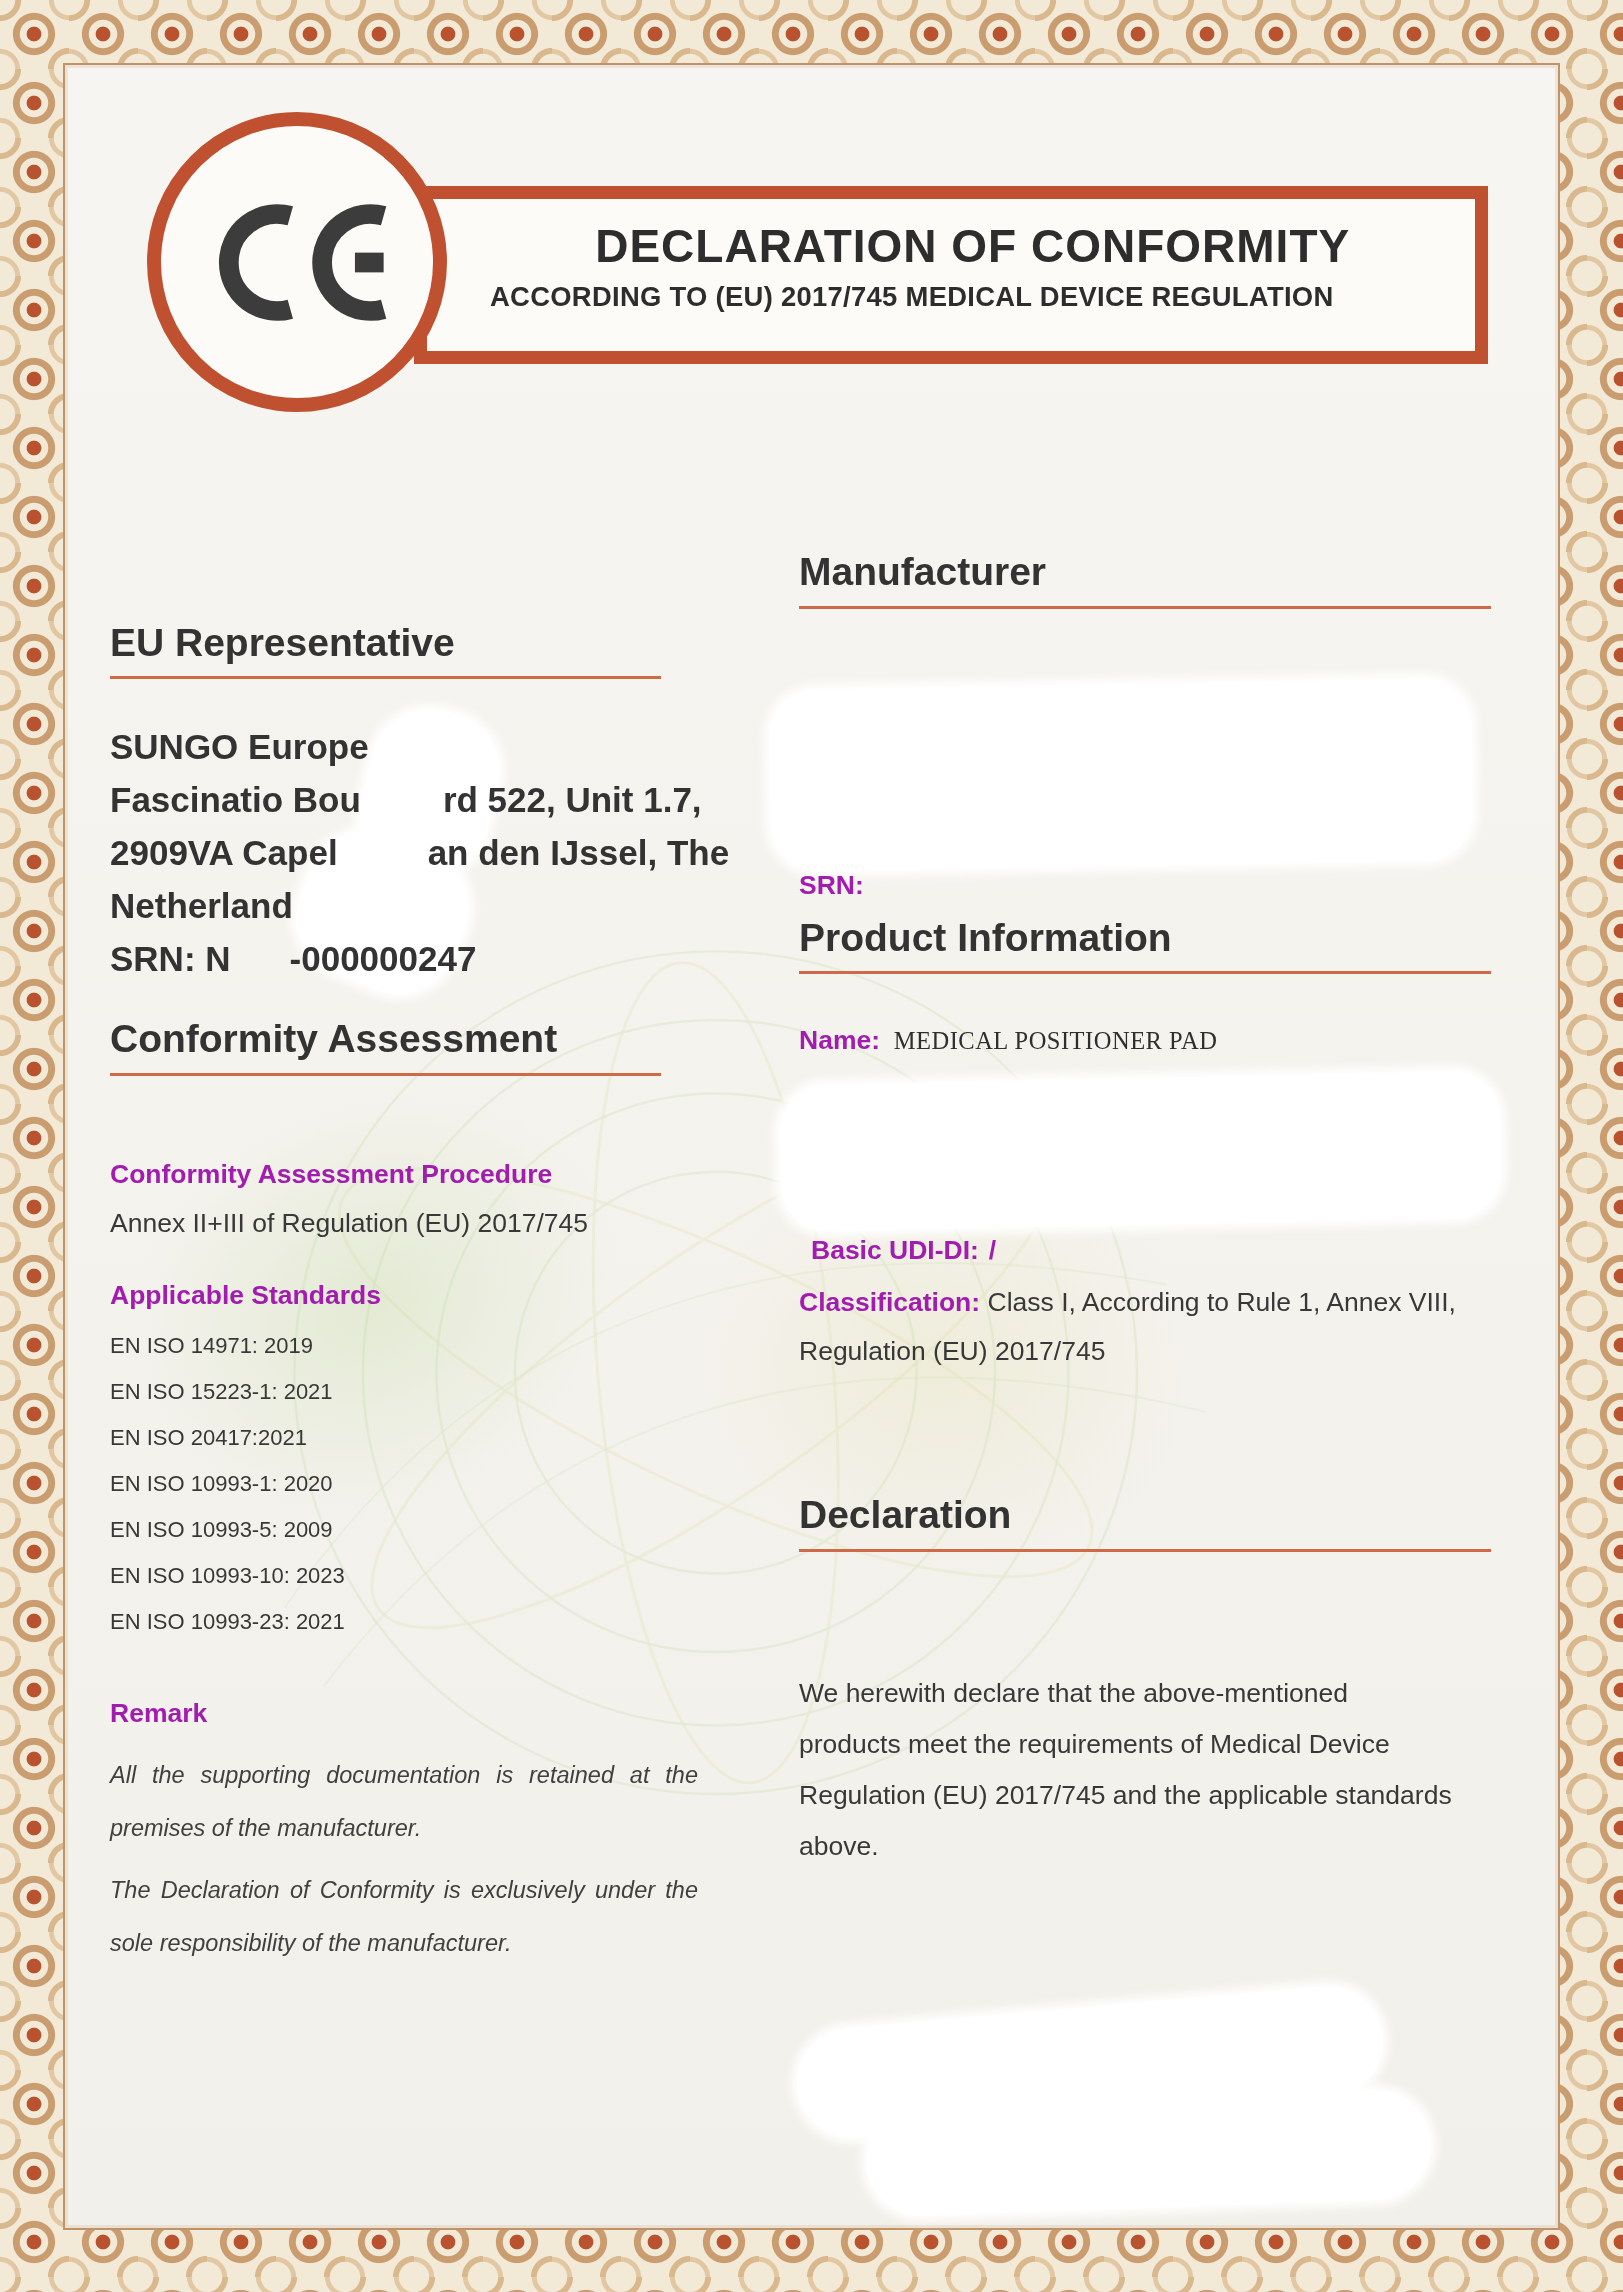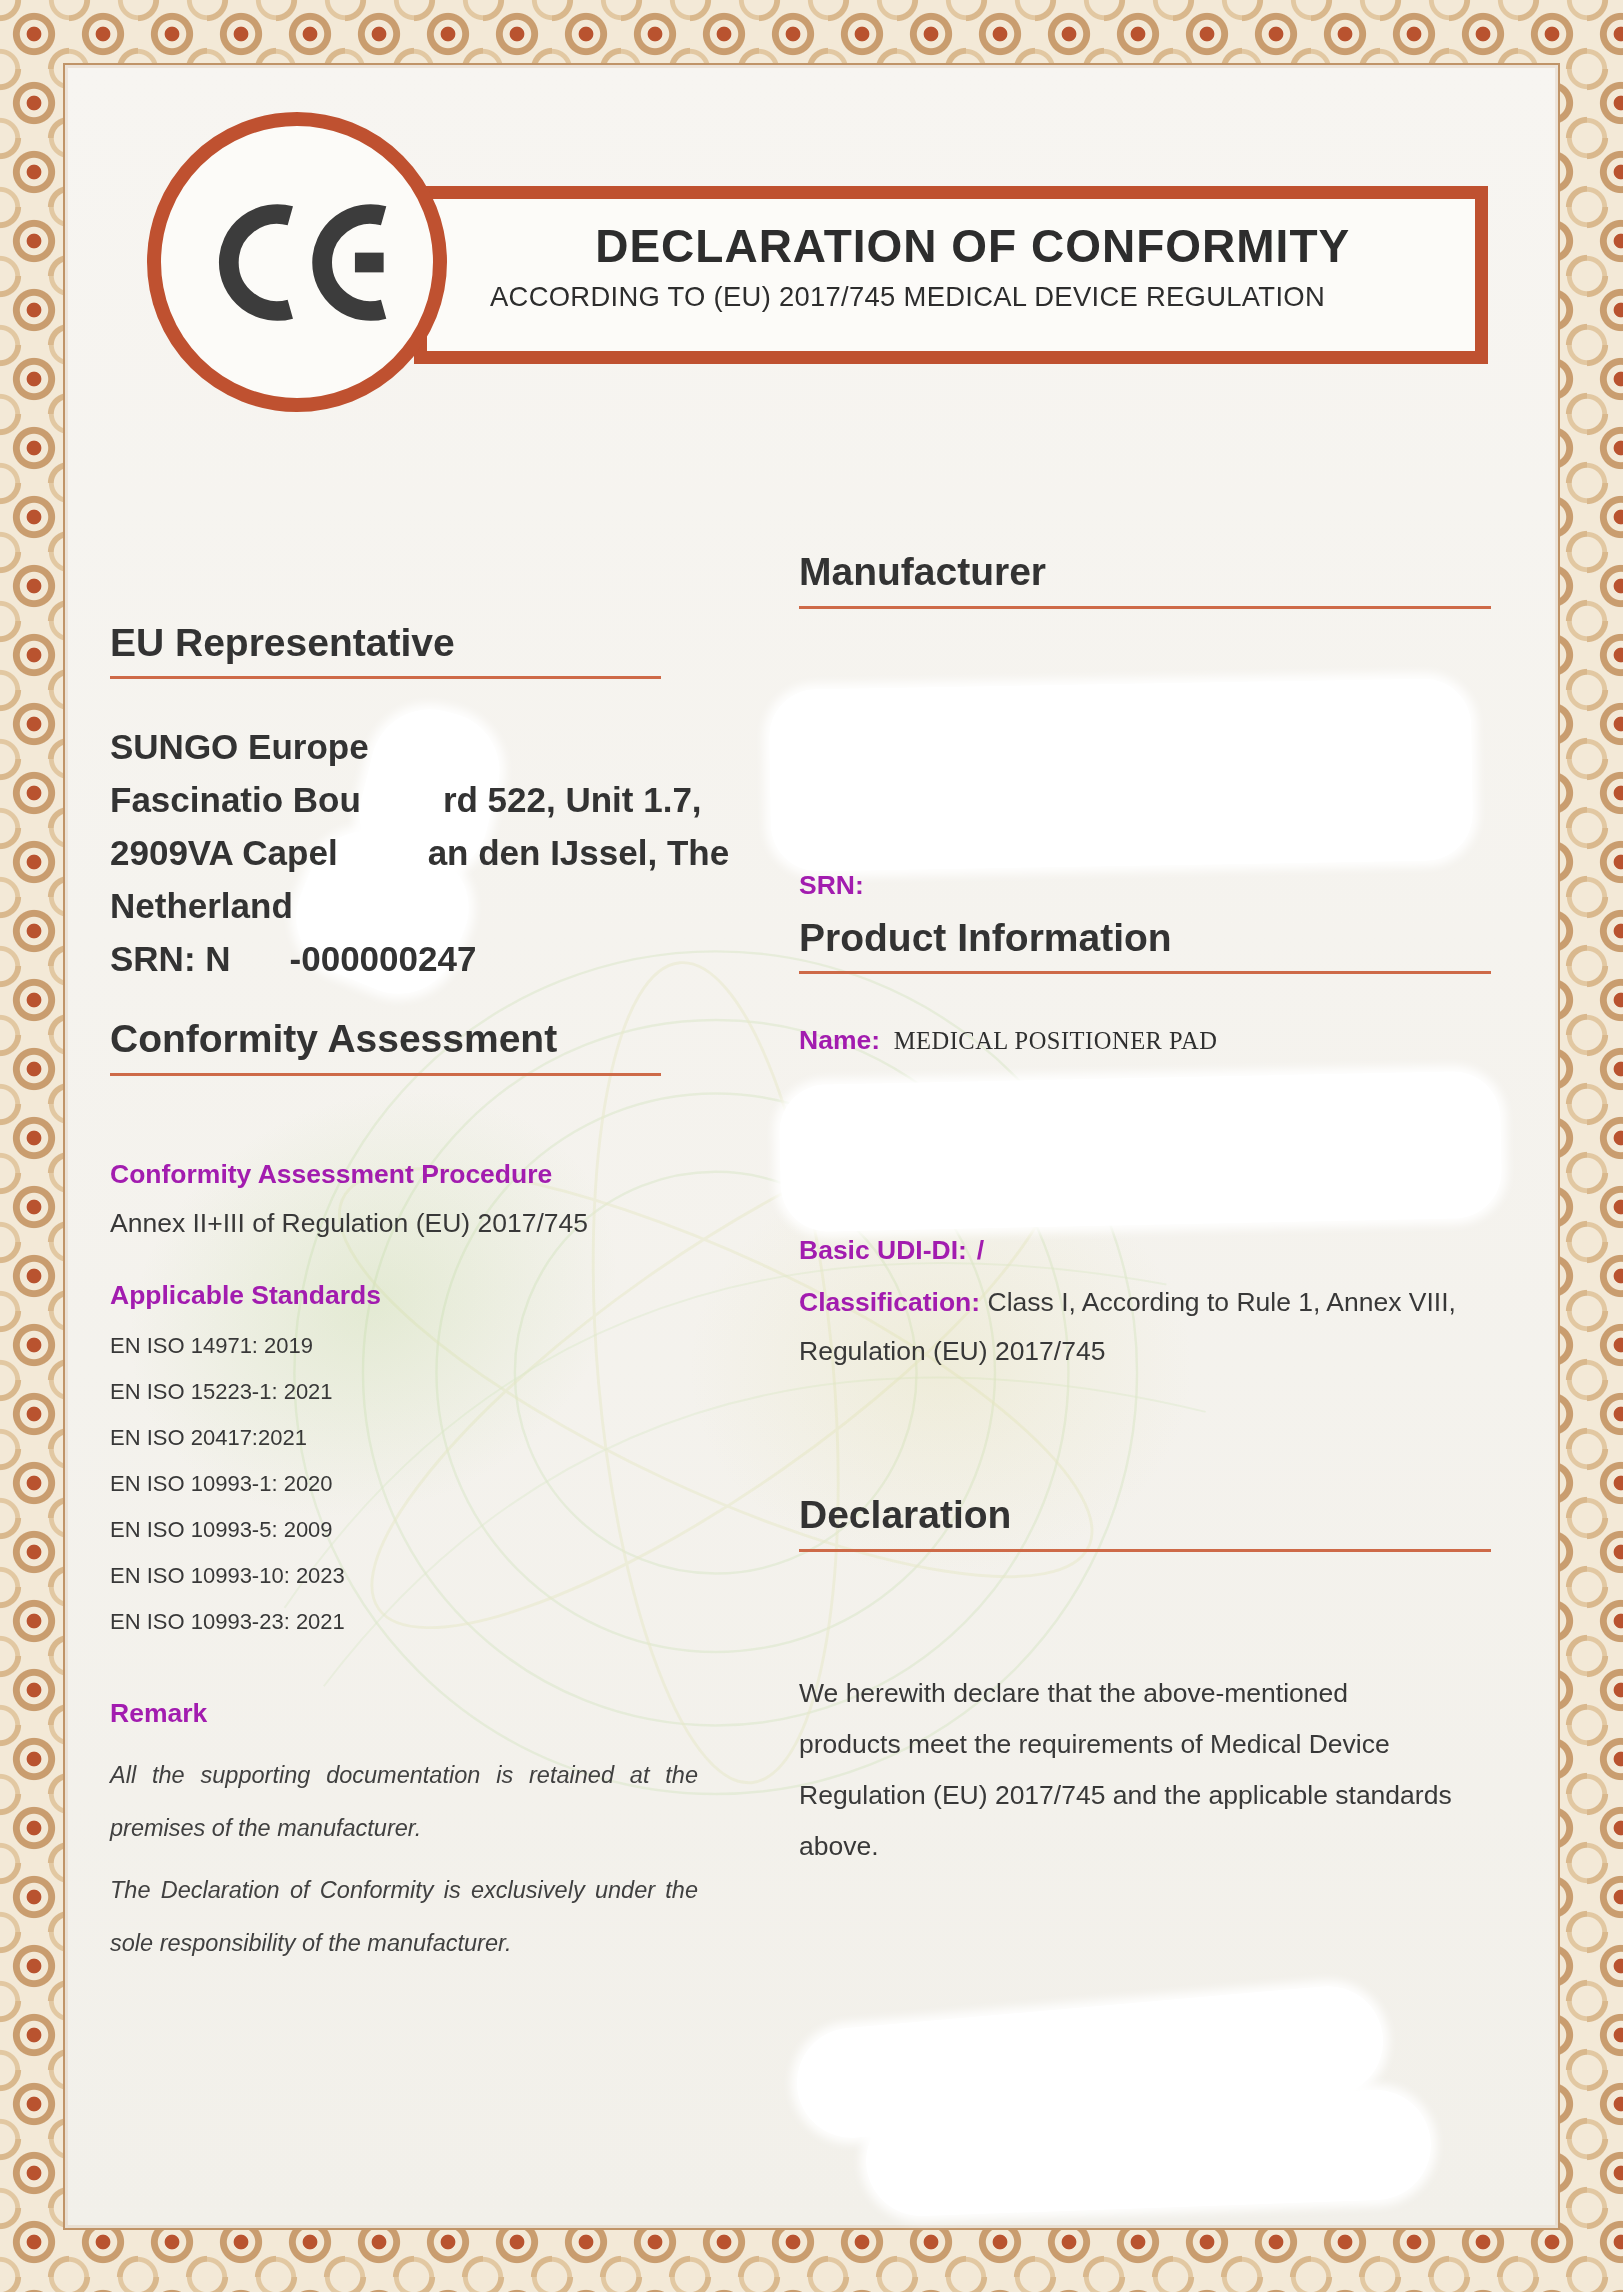--- a/index.html
+++ b/index.html
@@ -49,21 +49,21 @@
 
   
   .ce-circle { position:absolute; left:147px; top:112px; width:300px; height:300px;
                border-radius:50%; border:14.7px solid #bf5130; background:#fcfbf8; z-index:3;
                display:flex; align-items:center; justify-content:center; }
   .banner { position:absolute; left:414px; top:186px; width:1074px; height:178px;
             background:#fcfbf8; border:13.7px solid #bf5130; z-index:2; }
   .banner-inner { padding:19.6px 19.6px 0 63px; }
   .doc-title { font-size:46px; font-weight:bold; color:#2d2d2d; text-align:center;
                letter-spacing:1px; line-height:55px; }
-  .doc-subtitle { font-size:27.4px; font-weight:normal; color:#2d2d2d; line-height:39px;
+  .doc-subtitle { font-size:27.4px; font-weight:bold; color:#2d2d2d; line-height:39px;
                   margin-top:3.9px; letter-spacing:0.3px; }
 
   
   .col { position:absolute; z-index:2; }
   .col-left  { left:110px; top:606px; width:580px; }
   .col-right { left:799px; top:549px; width:720px; }
 
   h2 { font-size:39px; line-height:45px; font-weight:bold; color:#333;
        padding-bottom:11.8px; border-bottom:3.9px solid #ce6a48; }
   .col-left  h2 { width:551px; }
@@ -89,21 +89,21 @@
 
   .remark-label { margin-top:49px; }
   .remark { margin-top:15.7px; width:588px; font-size:23.5px; font-style:italic; line-height:53px;
             text-align:justify; color:#404040; }
   .remark + .remark { margin-top:9.8px; }
 
   .srn-line   { margin-top:257px; }
   .name-line  { margin-top:47px; font-size:26.5px; line-height:39px; }
   .name-value { font-family:"Liberation Serif", serif; font-weight:normal; font-size:24.5px;
                 letter-spacing:0.5px; margin-left:13.7px; color:#2f2f2f; }
-  .udi-line   { margin-top:171px; }
+  .udi-line   { margin-top:171px;margin-left:12px; }
   .udi-value  { margin-left:9.8px; }
   .class-line { margin-top:7.8px; width:698px; font-size:26.5px; line-height:49px; color:#383838; }
   .decl-text  { margin-top:116px; width:655px; font-size:26.5px; line-height:51px; color:#383838; }
 </style>
 </head>
 <body>
 
 <div class="page">
   <div class="border-frame"></div>
   <div class="paper"></div>

